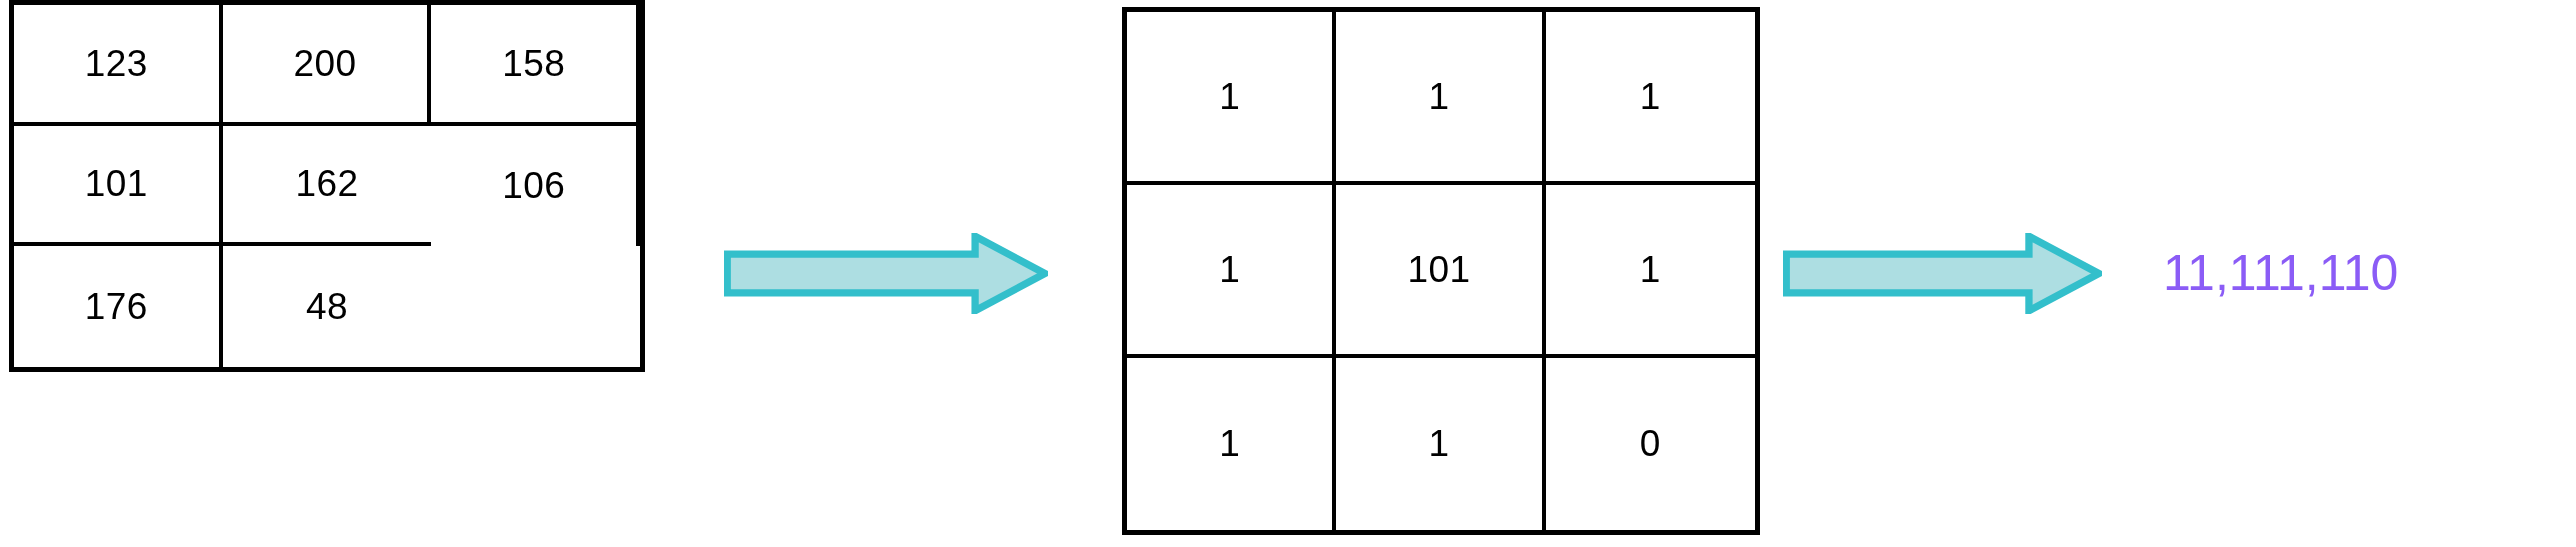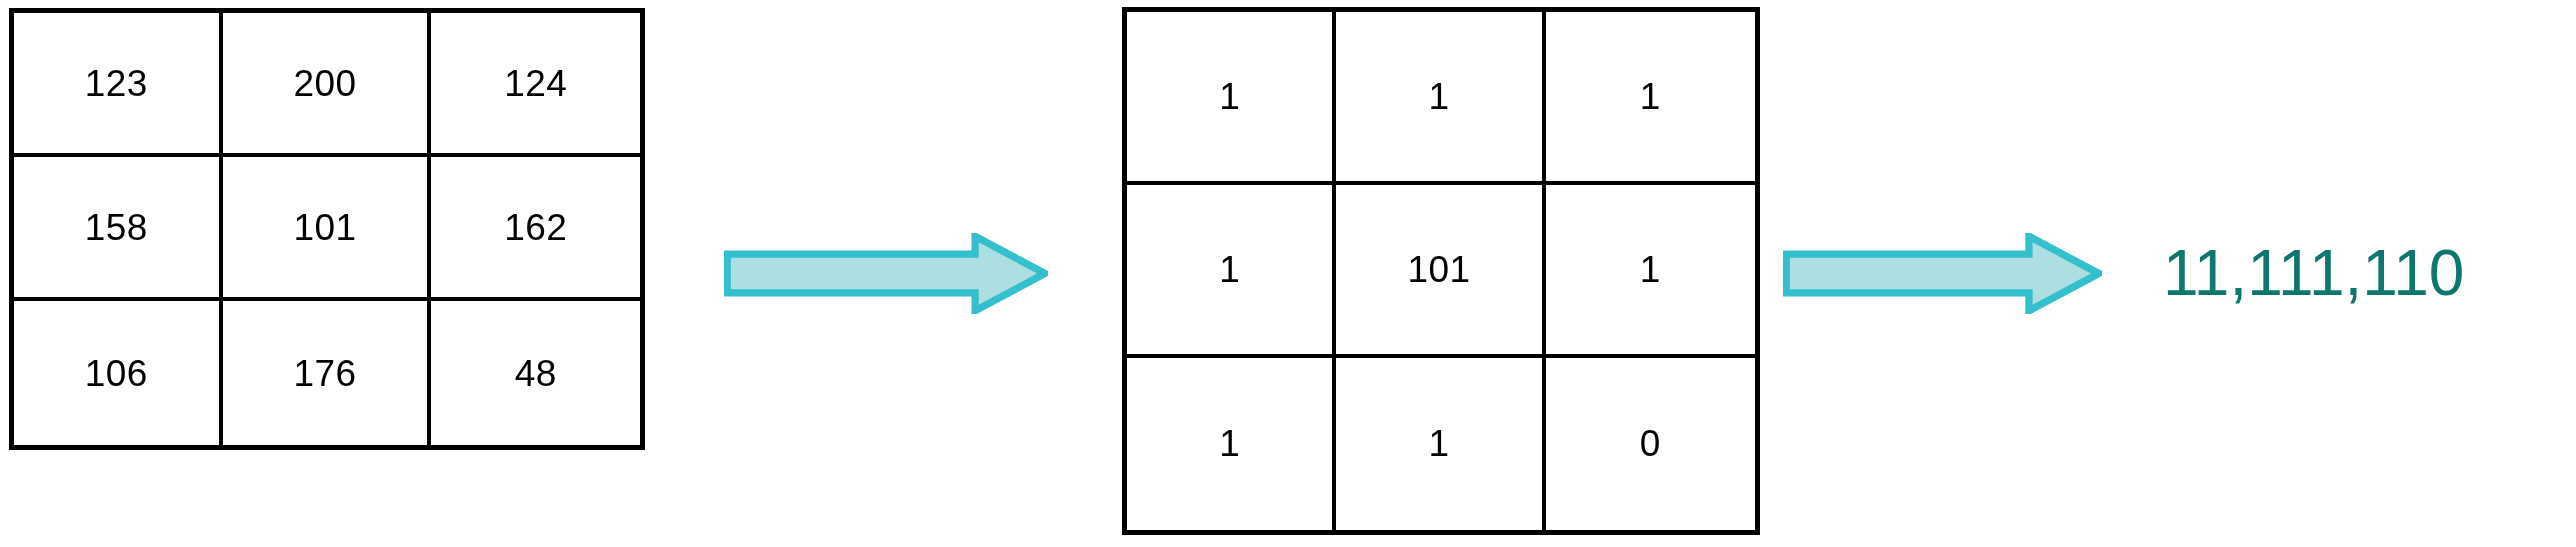--- a/index.html
+++ b/index.html
@@ -38,23 +38,23 @@
     font-weight: 400;
     color: #000000;
     line-height: 1;
     letter-spacing: 0.4px;
   }
   .matrix .cell.col-last { border-right: none; }
   .matrix .cell.row-last { border-bottom: none; }
 
   #matrix-source {
     left: 9px;
-    top: 8px;
+    top: 0;
     width: 636px;
-    height: 442px;
+    height: 372px;
   }
   #matrix-binary {
     left: 1122px;
     top: 7.3px;
     width: 638px;
     height: 528px;
   }
 
   
   .arrow {
@@ -78,37 +78,36 @@
   
   #result-value {
     position: absolute;
     left: 2163px;
     top: 220px;
     width: 413px;
     height: 105px;
     display: flex;
     align-items: center;
     justify-content: flex-start;
-    font-size: 64px;
+    font-size: 50px;
     font-weight: 400;
-    color: #0f766e;
+    color: #8b5cf6;
     line-height: 1;
     white-space: nowrap;
     letter-spacing: 0px;
   }
 </style>
 </head>
 <body>
 
 <div id="canvas">
 
   <div id="matrix-source" class="matrix">
     <div class="cell">123</div>
     <div class="cell">200</div>
-    <div class="cell col-last">124</div>
 
     <div class="cell">158</div>
     <div class="cell">101</div>
     <div class="cell col-last">162</div>
 
     <div class="cell row-last">106</div>
     <div class="cell row-last">176</div>
     <div class="cell col-last row-last">48</div>
   </div>
 

